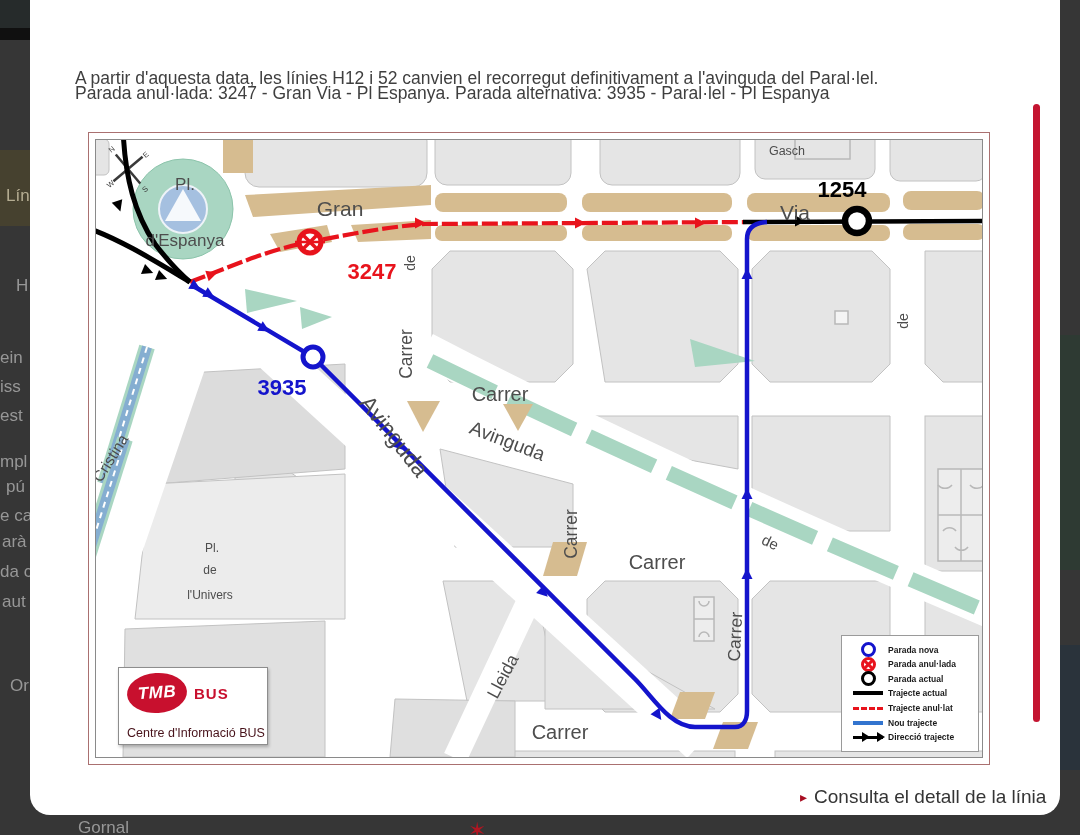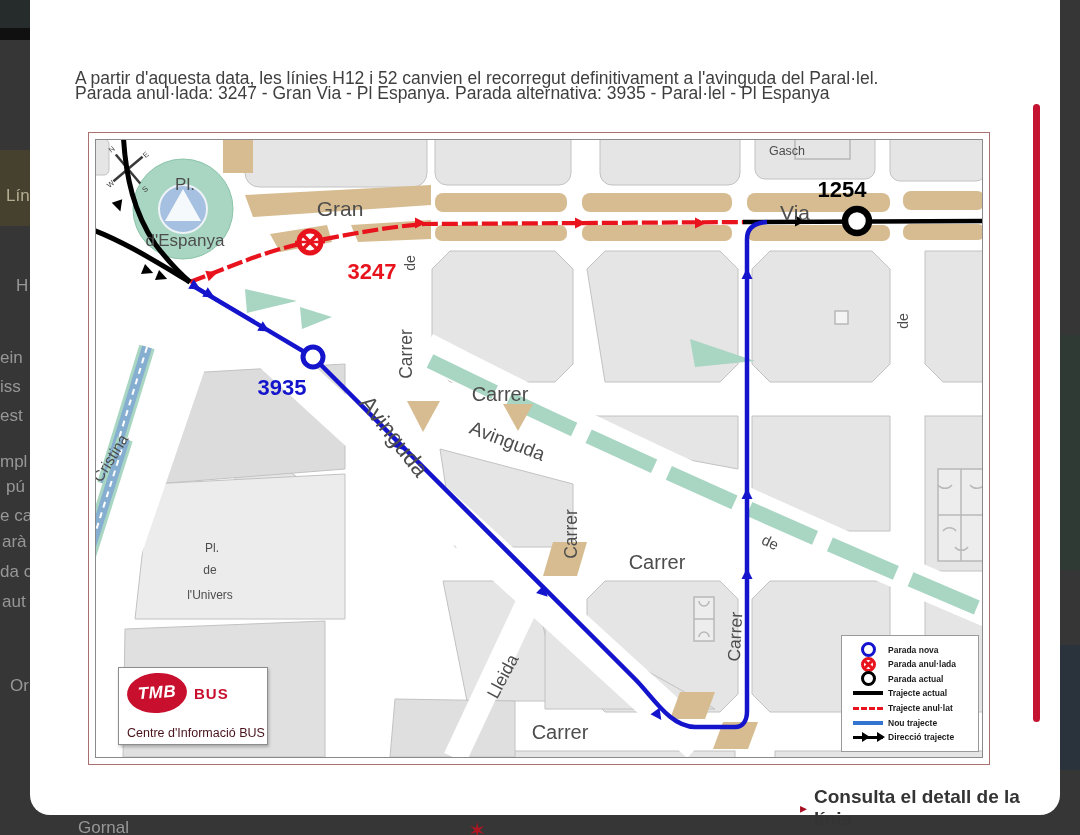--- a/index.html
+++ b/index.html
@@ -68,21 +68,21 @@
   .tmb-oval{width:60px;height:40px;background:#c8102e;border-radius:50%;
     display:flex;align-items:center;justify-content:center;transform:rotate(-4deg);}
   .tmb-oval span{color:#fff;font-weight:700;font-style:italic;font-size:17px;letter-spacing:.5px;}
   .tmb-bus{color:#c8102e;font-weight:900;font-size:15px;letter-spacing:1px;}
   .tmb-caption{font-size:12.5px;font-weight:400;color:#47121a;white-space:nowrap;}
   
   #scrollbar{position:absolute;left:1033px;top:104px;width:7px;height:618px;
     background:#c41431;border-radius:4px;cursor:pointer;}
   #detail-link{position:absolute;left:770px;top:786px;display:flex;align-items:center;gap:7px;cursor:pointer;}
   #detail-link .arrow{color:#a80e22;font-size:14px;line-height:1;}
-  #detail-link .lbl{font-size:19px;color:#343434;font-weight:bold;}
+  #detail-link .lbl{font-size:19px;color:#343434;}
   
   text{font-family:"Liberation Sans",sans-serif;}
 </style>
 </head>
 <body>
 
 <div id="backdrop">
   <div class="bd-topcorner"></div>
   <div class="bd-band"></div>
   <div class="bd-olive"></div>

